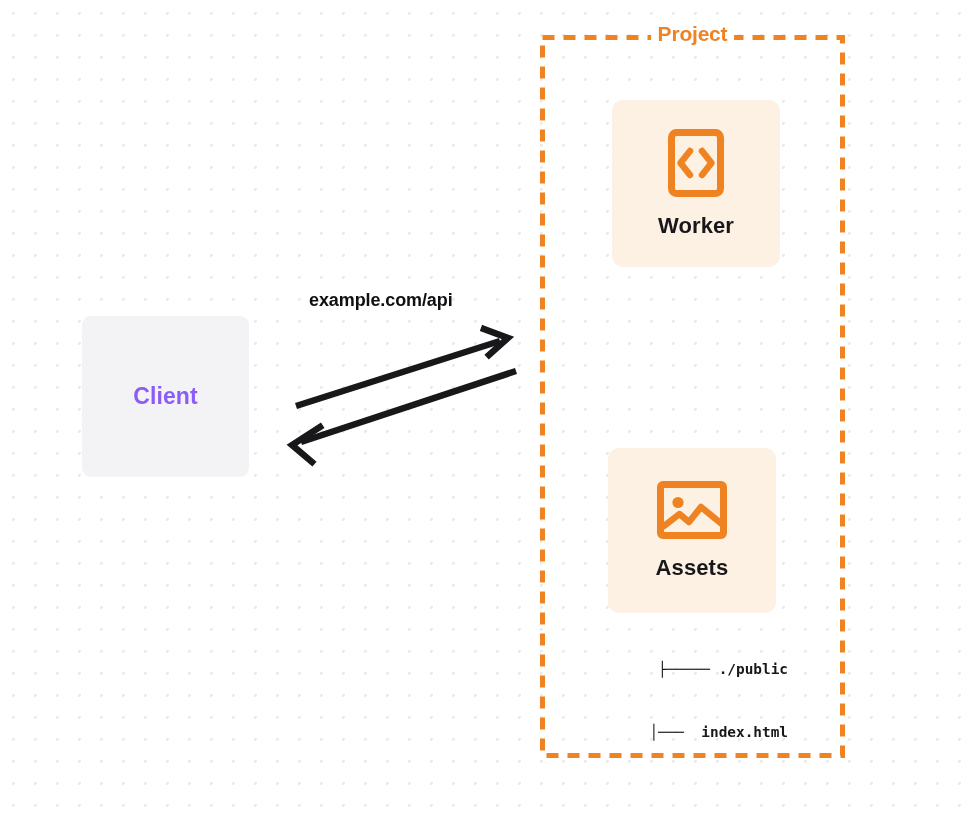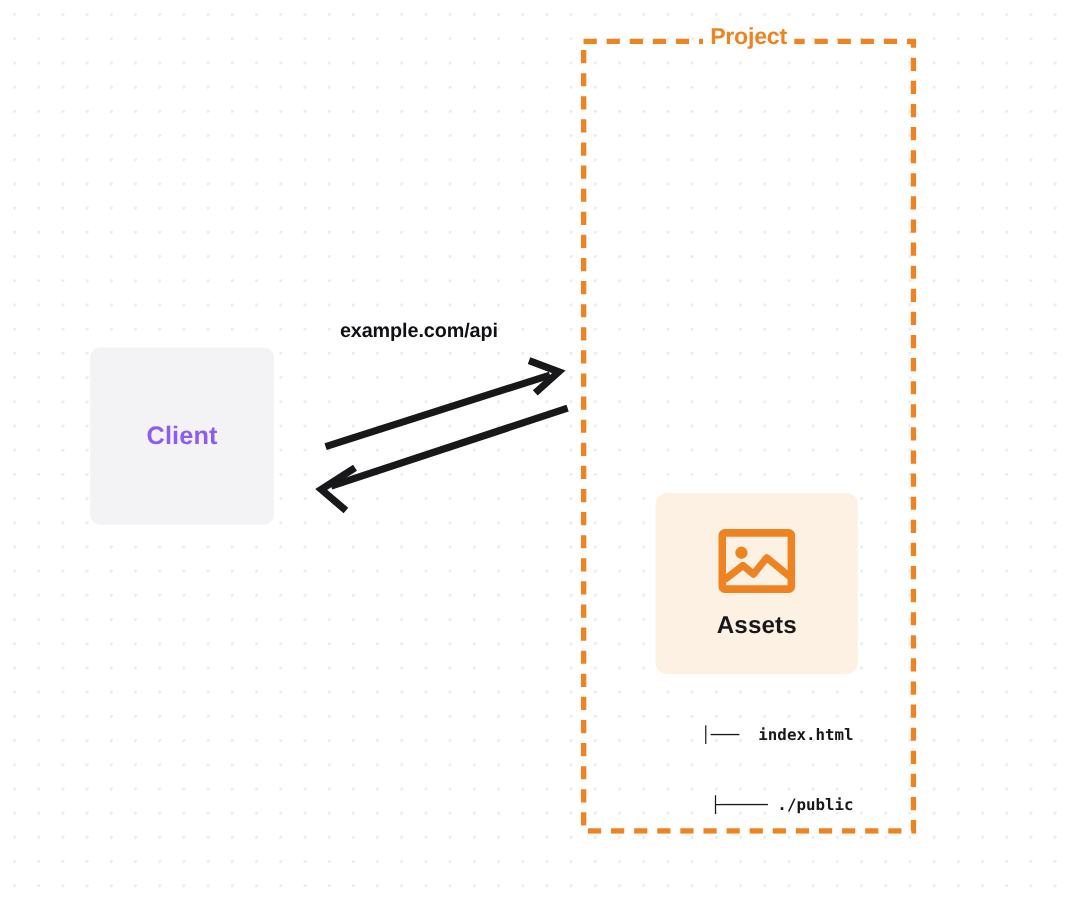--- a/index.html
+++ b/index.html
@@ -65,21 +65,21 @@
     font-size: 18px;
     font-weight: bold;
     color: #101014;
     letter-spacing: -0.1px;
     white-space: nowrap;
   }
 
   
   .project-container {
     position: absolute;
-    left: 528px;
+    left: 540px;
     top: 35px;
     width: 305px;
     height: 723px;
   }
   .project-border {
     position: absolute;
     inset: 0;
   }
   .project-title {
     position: absolute;
@@ -107,21 +107,21 @@
   }
   .card-worker {
     left: 72px;
     top: 65px;
     width: 168px;
     height: 167px;
   }
   .card-assets {
     left: 68px;
     top: 413px;
-    width: 184px;
+    width: 168px;
     height: 165px;
   }
   .card-icon {
     display: block;
     margin-bottom: 16px;
   }
   .card-label {
     font-size: 22px;
     font-weight: bold;
     color: #18181b;
@@ -169,30 +169,38 @@
   <div class="request-label">example.com/api</div>
 
   <div class="project-container">
 
     <svg class="project-border" width="305" height="723" viewBox="0 0 305 723" fill="none" xmlns="http://www.w3.org/2000/svg" preserveAspectRatio="none">
       <rect x="2.5" y="2.5" width="300" height="718" stroke="#ef8322" stroke-width="5" stroke-dasharray="12 9" fill="none"></rect>
     </svg>
 
     <div class="project-title">Project</div>
 
+    <div class="card card-worker">
+      <svg class="card-icon" width="56" height="68" viewBox="0 0 56 68" fill="none" xmlns="http://www.w3.org/2000/svg">
+        <rect x="3.5" y="3.5" width="49" height="61" rx="5" stroke="#ef8322" stroke-width="7" fill="none"></rect>
+        <polyline points="22,22 12.5,34 22,46" stroke="#ef8322" stroke-width="6.5" stroke-linecap="round" stroke-linejoin="round" fill="none"></polyline>
+        <polyline points="34,22 43.5,34 34,46" stroke="#ef8322" stroke-width="6.5" stroke-linecap="round" stroke-linejoin="round" fill="none"></polyline>
+      </svg>
+      <span class="card-label">Worker</span>
+    </div>
 
     <div class="card card-assets">
       <svg class="card-icon" width="70" height="58" viewBox="0 0 70 58" fill="none" xmlns="http://www.w3.org/2000/svg">
           <rect x="3.5" y="3.5" width="63" height="51" rx="2.5" stroke="#ef8322" stroke-width="7" fill="none"></rect>
           <circle cx="21" cy="21.5" r="5.6" fill="#ef8322"></circle>
           <polyline points="7,45 22.5,33 32,41 44,26 66,44" stroke="#ef8322" stroke-width="6.5" stroke-linecap="round" stroke-linejoin="round" fill="none"></polyline>
       </svg>
       <span class="card-label">Assets</span>
     </div>
 
     <div class="file-tree">
+      <span class="file-tree-row">├───── ./public</span>
       <span class="file-tree-row">│───  index.html</span>
-      <span class="file-tree-row">├───── ./public</span>
       
     </div>
 
   </div>
 </div>
 
 </body></html>

